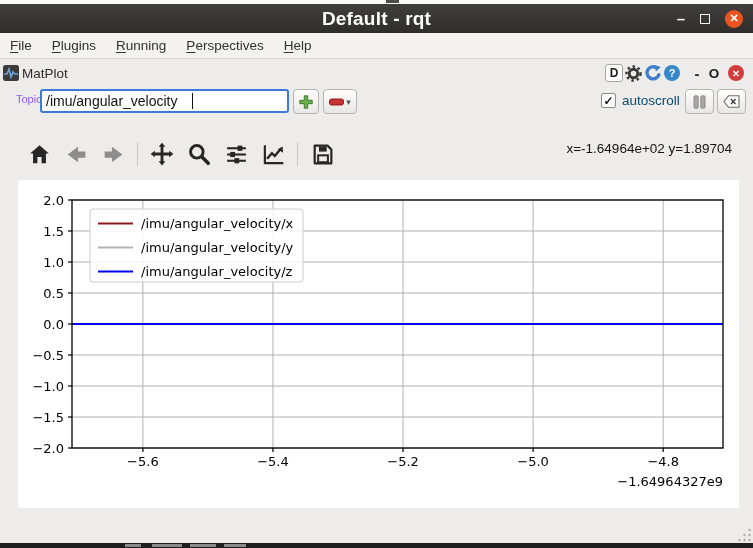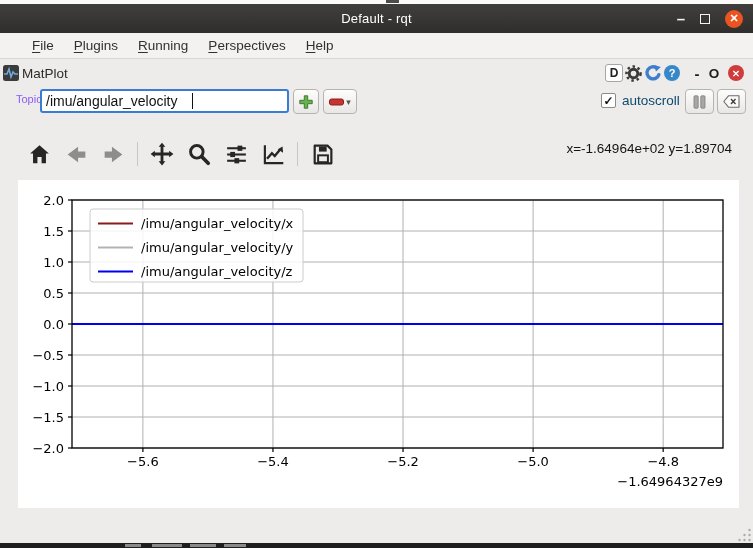--- a/index.html
+++ b/index.html
@@ -7,30 +7,30 @@
   body { font-family:"Liberation Sans", sans-serif; }
   .screen { position:relative; width:753px; height:548px; background:#edecea; overflow:hidden; }
 
   
   .topstrip { position:absolute; left:0; top:0; width:753px; height:4px; background:#fbfbfa; }
   .topnotch { position:absolute; left:386px; top:0; width:13px; height:3px; background:#4c4c4a; }
 
   
   .titlebar { position:absolute; left:0; top:4px; width:753px; height:29px;
     background:linear-gradient(#403f3d,#2f2e2c); display:flex; align-items:center; justify-content:center; }
-  .titlebar .title { color:#ffffff; font-weight:normal; font-size:13px; letter-spacing:.2px; }
+  .titlebar .title { color:#ffffff; font-weight:bold; font-size:19px; letter-spacing:.2px; }
   .win-controls { position:absolute; right:10px; top:0; height:29px; display:flex; align-items:center; gap:15px; }
   .win-min { color:#f4f2f0; font-size:15px; font-weight:bold; line-height:10px; }
   .win-max { width:10px; height:10px; border:1.5px solid #f4f2f0; }
   .win-close { width:18px; height:18px; border-radius:50%; background:#e95420; color:#fff;
     display:flex; align-items:center; justify-content:center; font-size:11px; font-weight:bold; }
 
   
   .menubar { position:absolute; left:0; top:33px; width:753px; height:26px; background:#f3f2f0;
-    border-bottom:1px solid #d9d7d4; display:flex; align-items:center; padding-left:22px; }
+    border-bottom:1px solid #d9d7d4; display:flex; align-items:center; padding-left:0; }
   .menu-item { font-size:13.5px; color:#333130; padding:0 10px; }
   .menu-item u { text-decoration:underline; text-underline-offset:2px; }
 
   
   .pluginbar { position:absolute; left:0; top:60px; width:753px; height:26px; display:flex; align-items:center; }
   .plugin-left { display:flex; align-items:center; gap:3px; padding-left:3px; }
   .plugin-title { font-size:13.5px; color:#2d2c2b; }
   .plugin-right { position:absolute; right:9px; top:0; height:26px; display:flex; align-items:center; gap:2px; }
   .pbtn { display:flex; align-items:center; justify-content:center; }
   .dock-btn { width:18px; height:18px; background:#fdfdfd; border:1px solid #a8a6a3; border-radius:3px;

